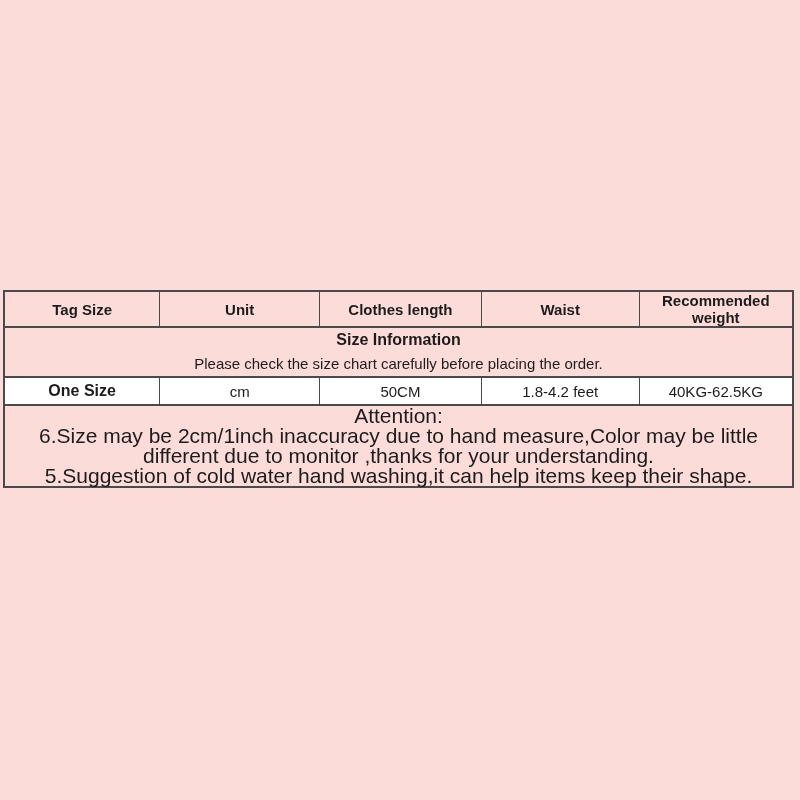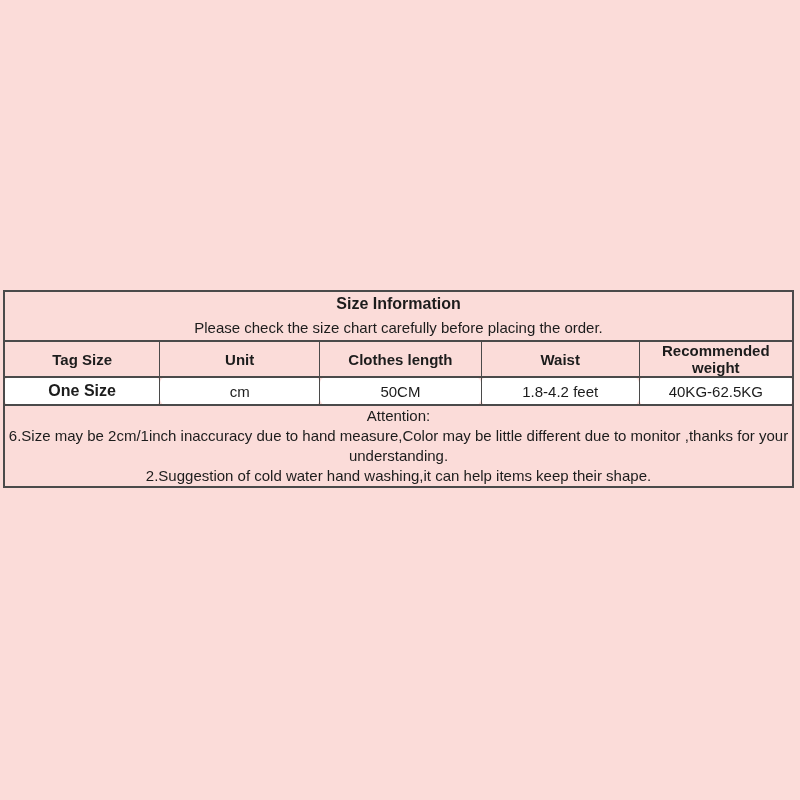--- a/index.html
+++ b/index.html
@@ -62,70 +62,69 @@
     line-height: 17px;
     height: 36px;
     padding: 1px 4px;
     background: var(--cell-pink);
   }
   td.value-cell {
     font-size: 15px;
     height: 28px;
     padding: 1px 4px;
     background: var(--row-white);
-    border-radius: 6px;
   }
   td.value-cell.emph {
     font-size: 16px;
     font-weight: bold;
   }
   td.attention-cell {
     text-align: left;
     background: var(--cell-pink);
-    font-size: 15px;
+    font-size: 21px;
     line-height: 20px;
     padding: 5px 6px 4px 5px;
     margin-top: 18px;
   }
 </style>
 </head>
 <body>
 
 <table class="size-table">
   <colgroup>
     <col style="width:19.75%">
     <col style="width:20.25%">
     <col style="width:20.5%">
     <col style="width:20.0%">
     <col style="width:19.5%">
   </colgroup>
   <thead>
     <tr>
-      <th colspan="5" class="info-header-cell">
-        <div class="table-title">Size Information</div>
-        <div class="table-subtitle">Please check the size chart carefully before placing the order.</div>
-      </th>
-    </tr>
-    <tr>
       <th class="col-header">Tag Size</th>
       <th class="col-header">Unit</th>
       <th class="col-header">Clothes length</th>
       <th class="col-header">Waist</th>
       <th class="col-header">Recommended weight</th>
+    </tr>
+    <tr>
+      <th colspan="5" class="info-header-cell">
+        <div class="table-title">Size Information</div>
+        <div class="table-subtitle">Please check the size chart carefully before placing the order.</div>
+      </th>
     </tr>
   </thead>
   <tbody>
     <tr>
       <td class="value-cell emph">One Size</td>
       <td class="value-cell">cm</td>
       <td class="value-cell">50CM</td>
       <td class="value-cell">1.8-4.2 feet</td>
       <td class="value-cell">40KG-62.5KG</td>
     </tr>
     <tr>
       <td colspan="5" class="attention-cell">
         <div>Attention:</div>
         <div>6.Size may be 2cm/1inch inaccuracy due to hand measure,Color may be little different due to monitor ,thanks for your understanding.</div>
-        <div>2.Suggestion of cold water hand washing,it can help items keep their shape.</div>
+        <div>5.Suggestion of cold water hand washing,it can help items keep their shape.</div>
       </td>
     </tr>
   </tbody>
 </table>
 
 </body></html>

